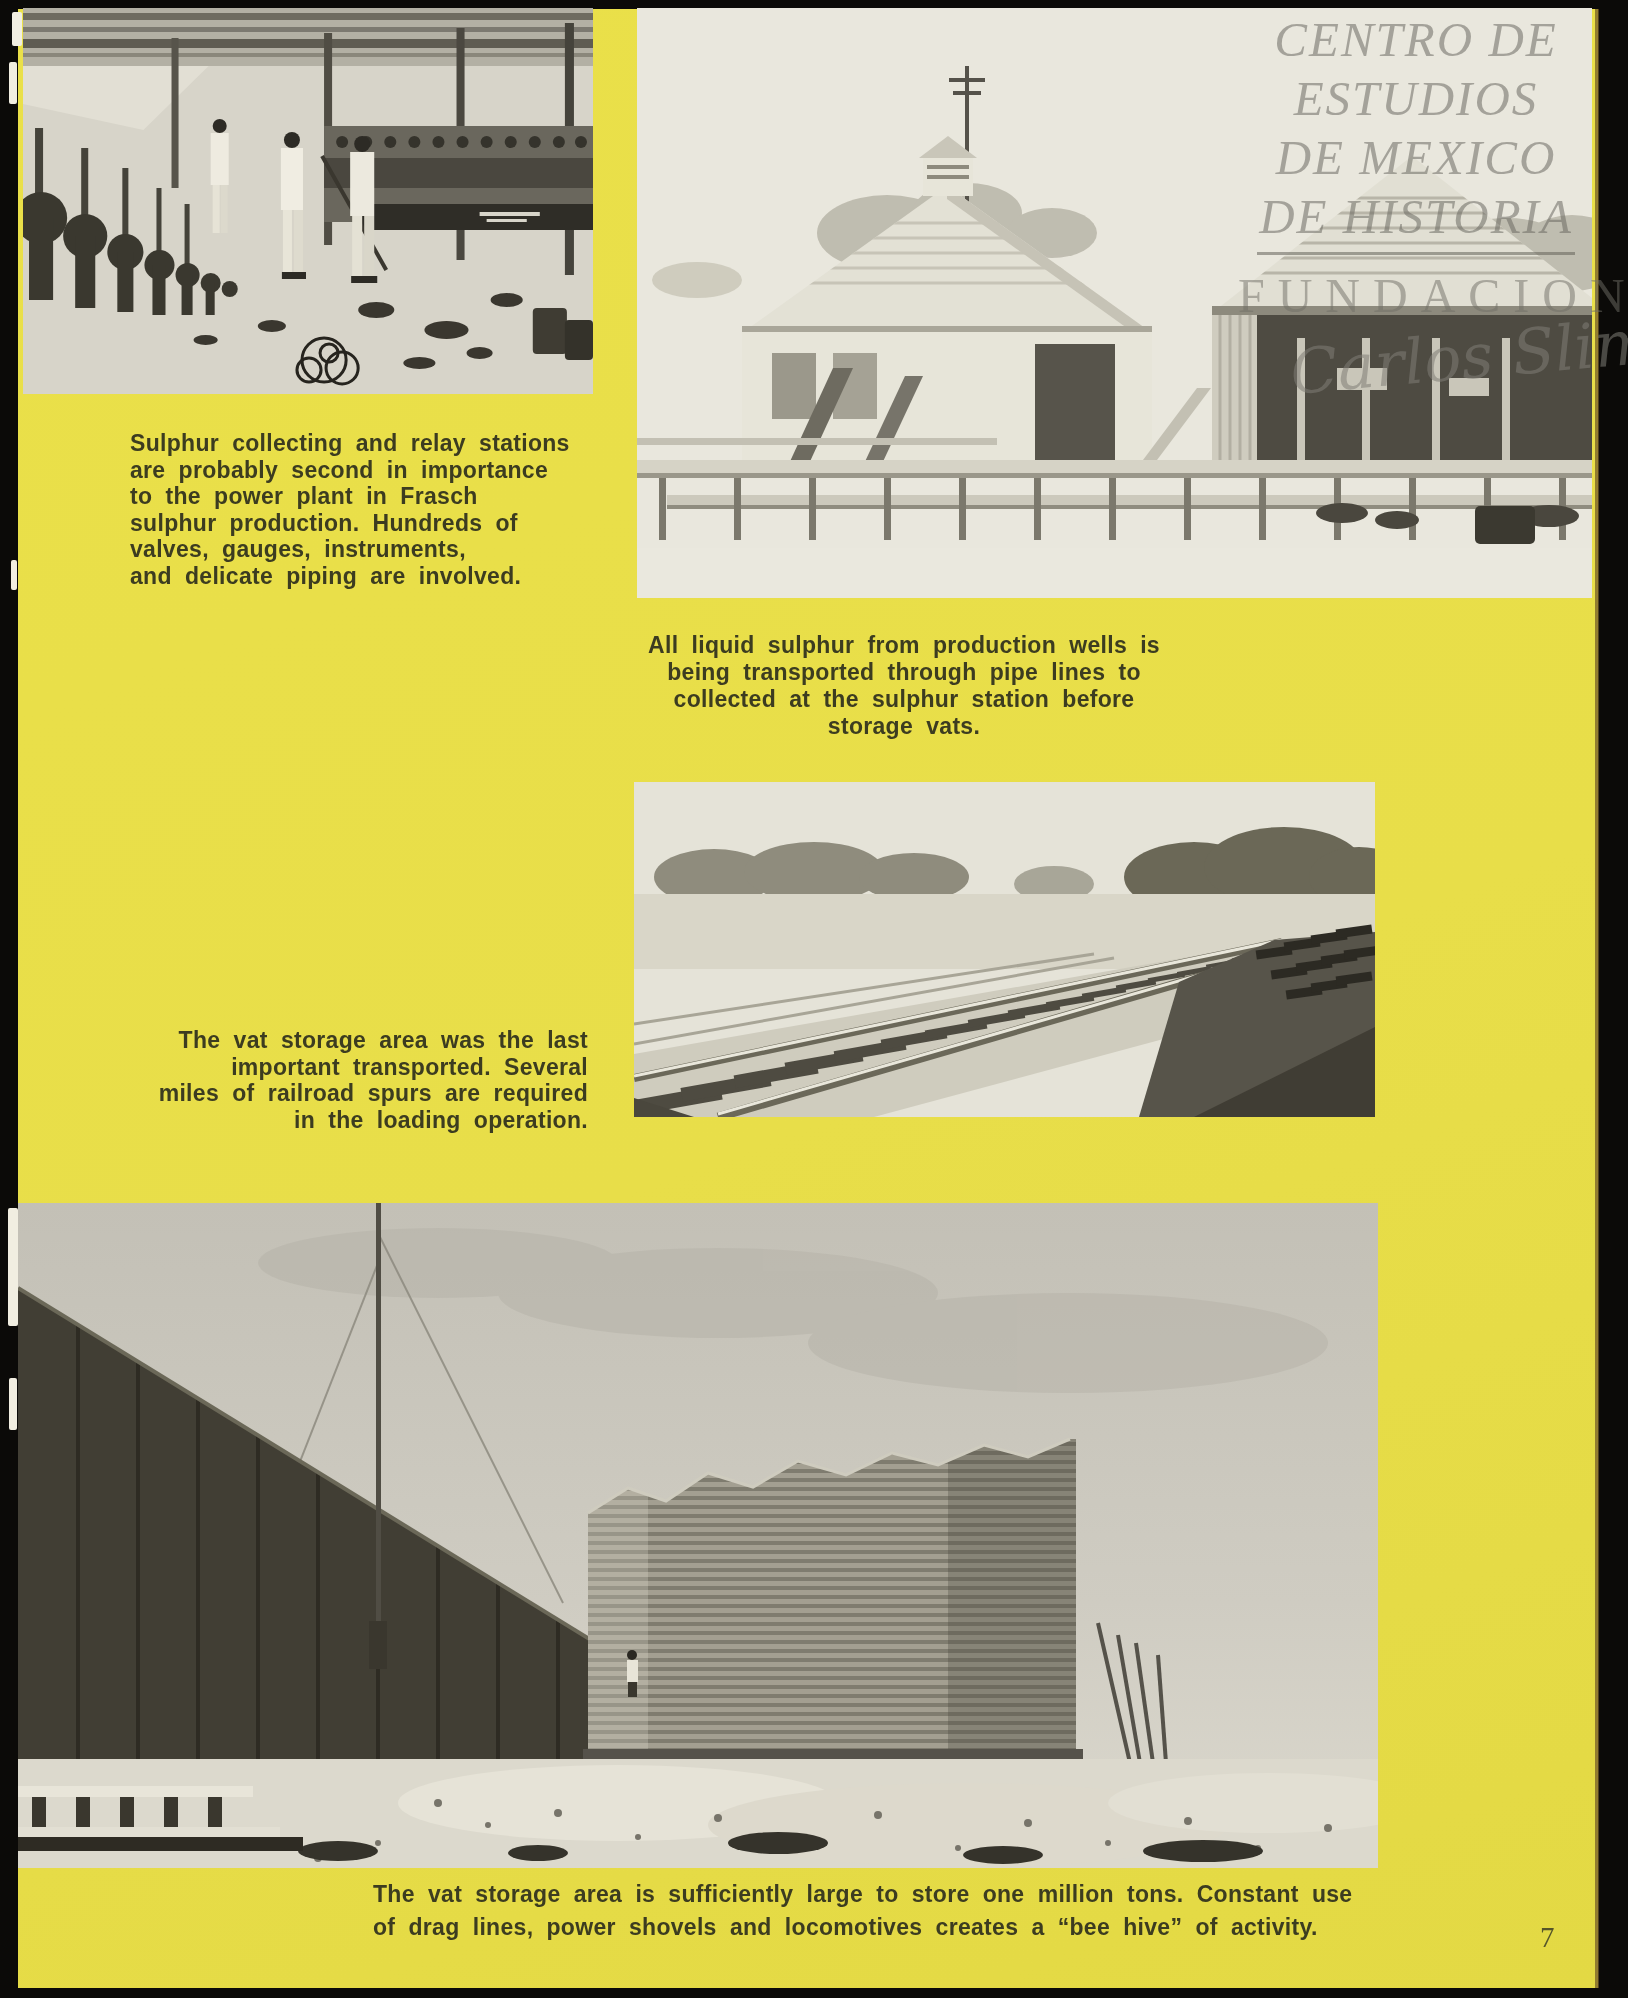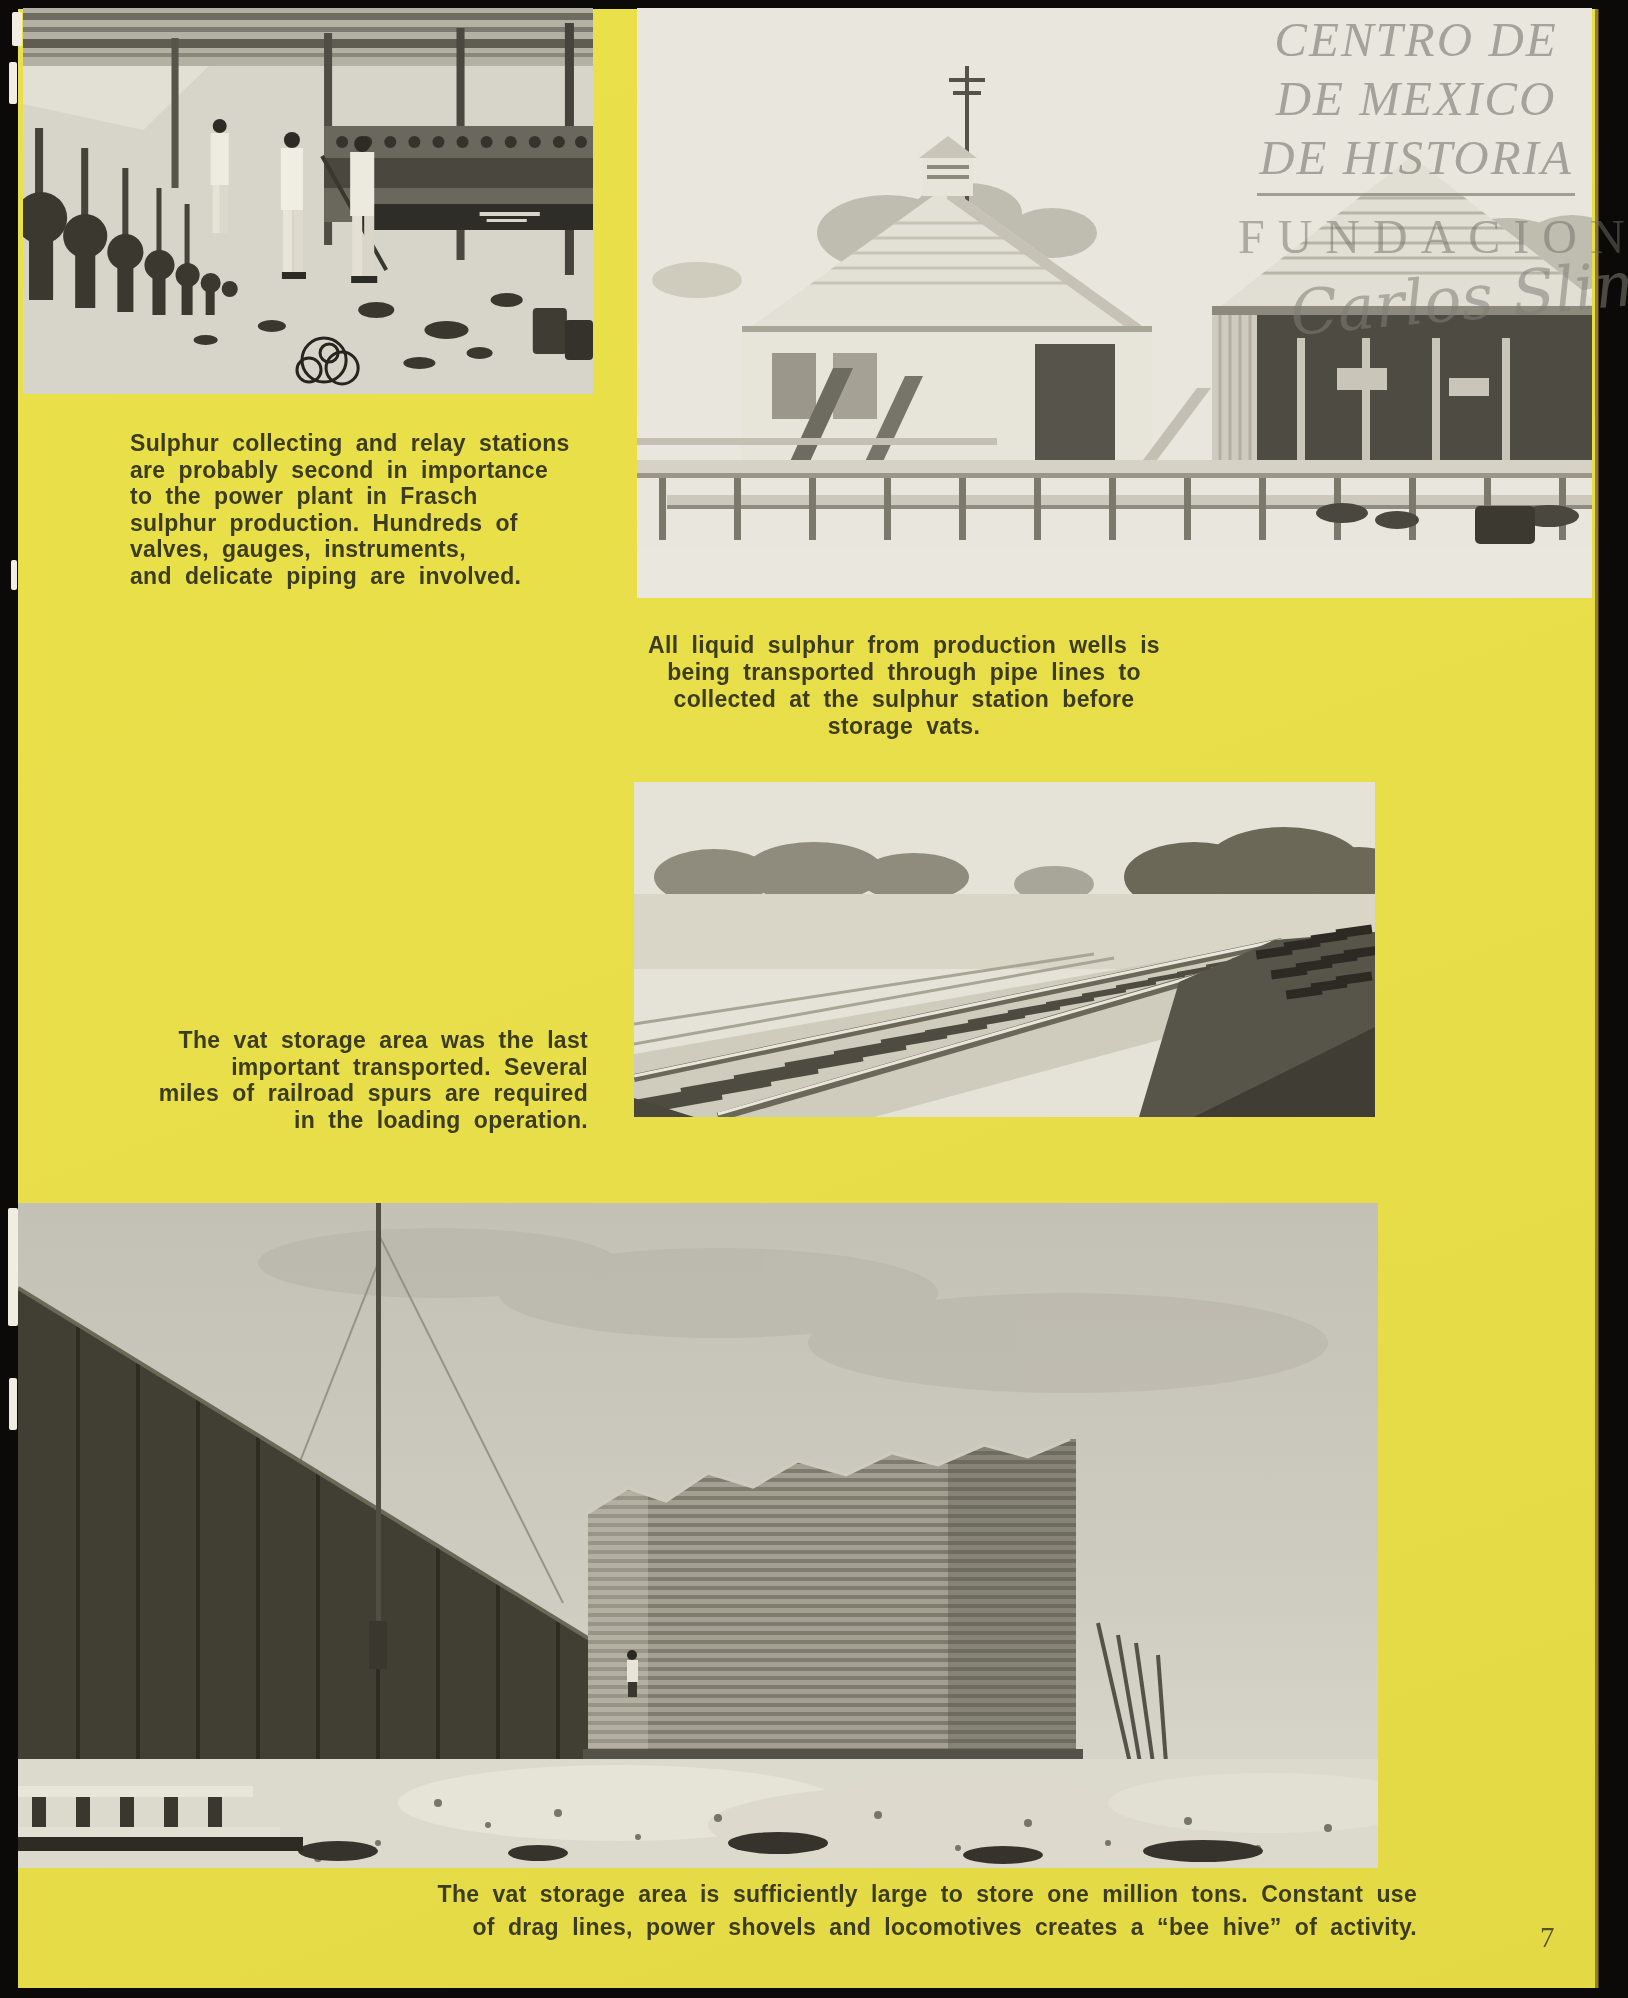--- a/index.html
+++ b/index.html
@@ -15,21 +15,21 @@
   .photo1{left:23px;top:8px;width:570px;height:386px;}
   .photo2{left:637px;top:8px;width:955px;height:590px;}
   .photo3{left:634px;top:782px;width:741px;height:335px;}
   .photo4{left:18px;top:1203px;width:1360px;height:665px;}
 
   .caption{position:absolute;font-weight:bold;color:#3c3c20;font-size:23px;
            line-height:26.5px;letter-spacing:.3px;word-spacing:6.5px;}
   .cap1{left:130px;top:430px;width:458px;}
   .cap2{left:630px;top:632px;width:548px;text-align:center;line-height:27px;}
   .cap3{left:140px;top:1027px;width:448px;text-align:right;}
-  .cap4{left:407px;top:1878px;width:1010px;text-align:right;line-height:33px;}
+  .cap4{left:373px;top:1878px;width:1010px;text-align:left;line-height:33px;}
 
   .page-number{position:absolute;left:1540px;top:1921px;font-family:"Liberation Serif",serif;
                font-size:29px;color:#55552a;}
 
   .watermark{position:absolute;left:1238px;top:10px;width:356px;text-align:center;z-index:6;
              font-family:"Liberation Serif",serif;color:rgba(108,106,99,.55);pointer-events:none;}
   .watermark .wline{font-size:49px;line-height:59px;letter-spacing:2px;font-style:italic;}
   .watermark .divider{width:318px;margin:6px auto 0;border-top:3px solid rgba(100,98,90,.55);}
   .watermark .foundation{margin-top:13px;font-size:48px;letter-spacing:13px;color:rgba(112,110,102,.5);}
   .watermark .signature{margin-top:2px;font-size:62px;font-style:italic;white-space:nowrap;
@@ -438,20 +438,21 @@
     <div>in the loading operation.</div>
   </div>
 
   <div class="caption cap4">
     <div>The vat storage area is sufficiently large to store one million tons. Constant use</div>
     <div>of drag lines, power shovels and locomotives creates a “bee hive” of activity.</div>
   </div>
 
   <div class="watermark">
     <div class="wline">CENTRO DE</div>
+    <div class="wline">ESTUDIOS</div>
     <div class="wline">DE MEXICO</div>
     <div class="wline">DE HISTORIA</div>
     <div class="divider"></div>
     <div class="foundation">FUNDACION</div>
     <div class="signature">Carlos Slim</div>
   </div>
 
   <div class="page-number">7</div>
 
 </div>

